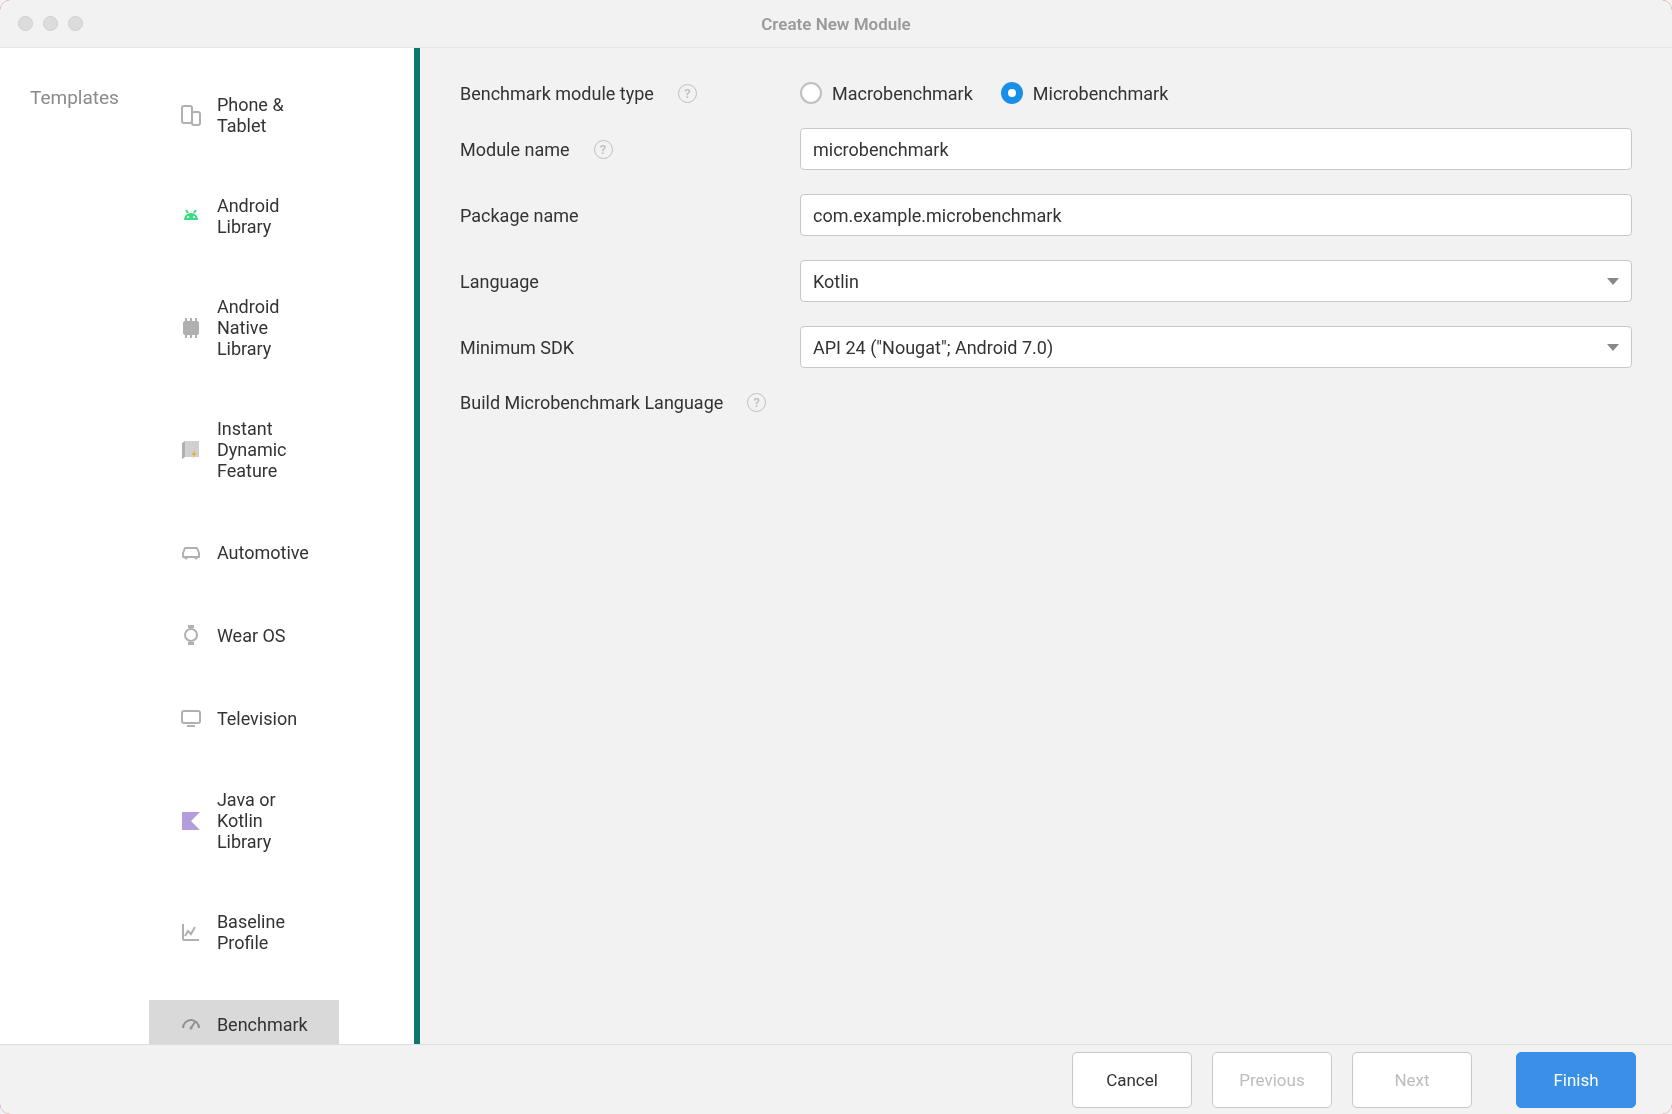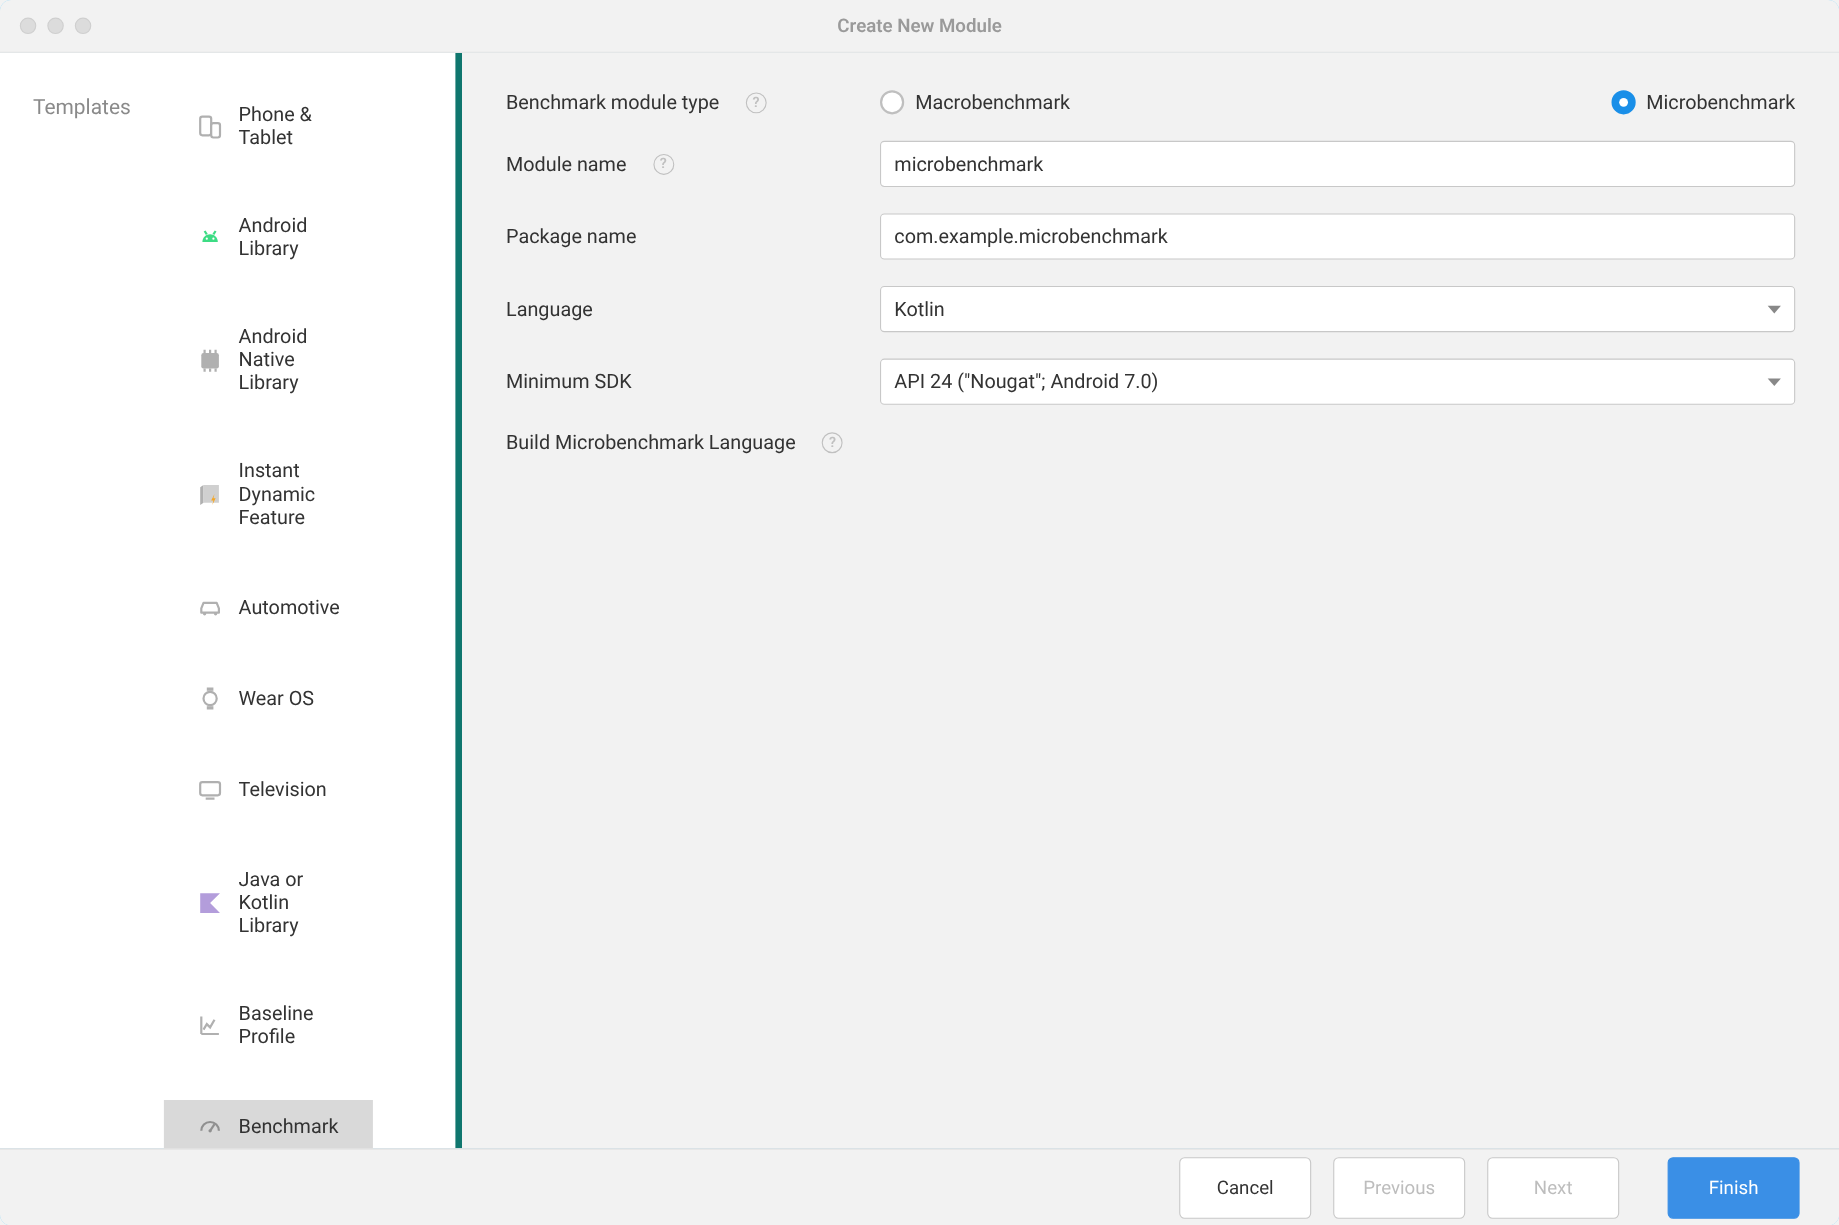--- a/index.html
+++ b/index.html
@@ -14,21 +14,21 @@
     overflow: hidden;
   }
 
   .window {
     width: 100%;
     height: 100%;
     display: flex;
     flex-direction: column;
     border-radius: 10px;
     overflow: hidden;
-    background: #7dd3fc;
+    background: #b91c1c;
   }
 
   .titlebar {
     height: 48px;
     display: flex;
     align-items: center;
     position: relative;
     background: #f2f2f2;
     border-bottom: 1px solid #e5e5e5;
   }
@@ -98,21 +98,21 @@
     color: #333;
   }
   .label-with-help { display:flex; align-items:center; gap:24px;text-align:right; }
   .help-icon {
     width: 19px; height: 19px; border-radius: 50%;
     border: 1.5px solid #c0c0c0; color: #c0c0c0;
     font-size: 13px; display:flex; align-items:center; justify-content:center;
     font-weight: 600;
   }
 
-  .radio-group { display:flex; align-items:center; gap: 28px; justify-content: space-between; }
+  .radio-group { display:flex; align-items:center; gap: 28px; }
   .radio-item { display:flex; align-items:center; gap: 10px; cursor: pointer; }
   .radio-dot {
     width: 22px; height: 22px; border-radius: 50%;
     border: 2px solid #bfbfbf; background:#fff; position:relative;
   }
   .radio-dot.checked { border-color: #1a8fe8; background:#1a8fe8; }
   .radio-dot.checked::after {
     content:""; position:absolute; top:50%; left:50%; width:8px; height:8px;
     background:#fff; border-radius:50%; transform:translate(-50%,-50%);
   }

